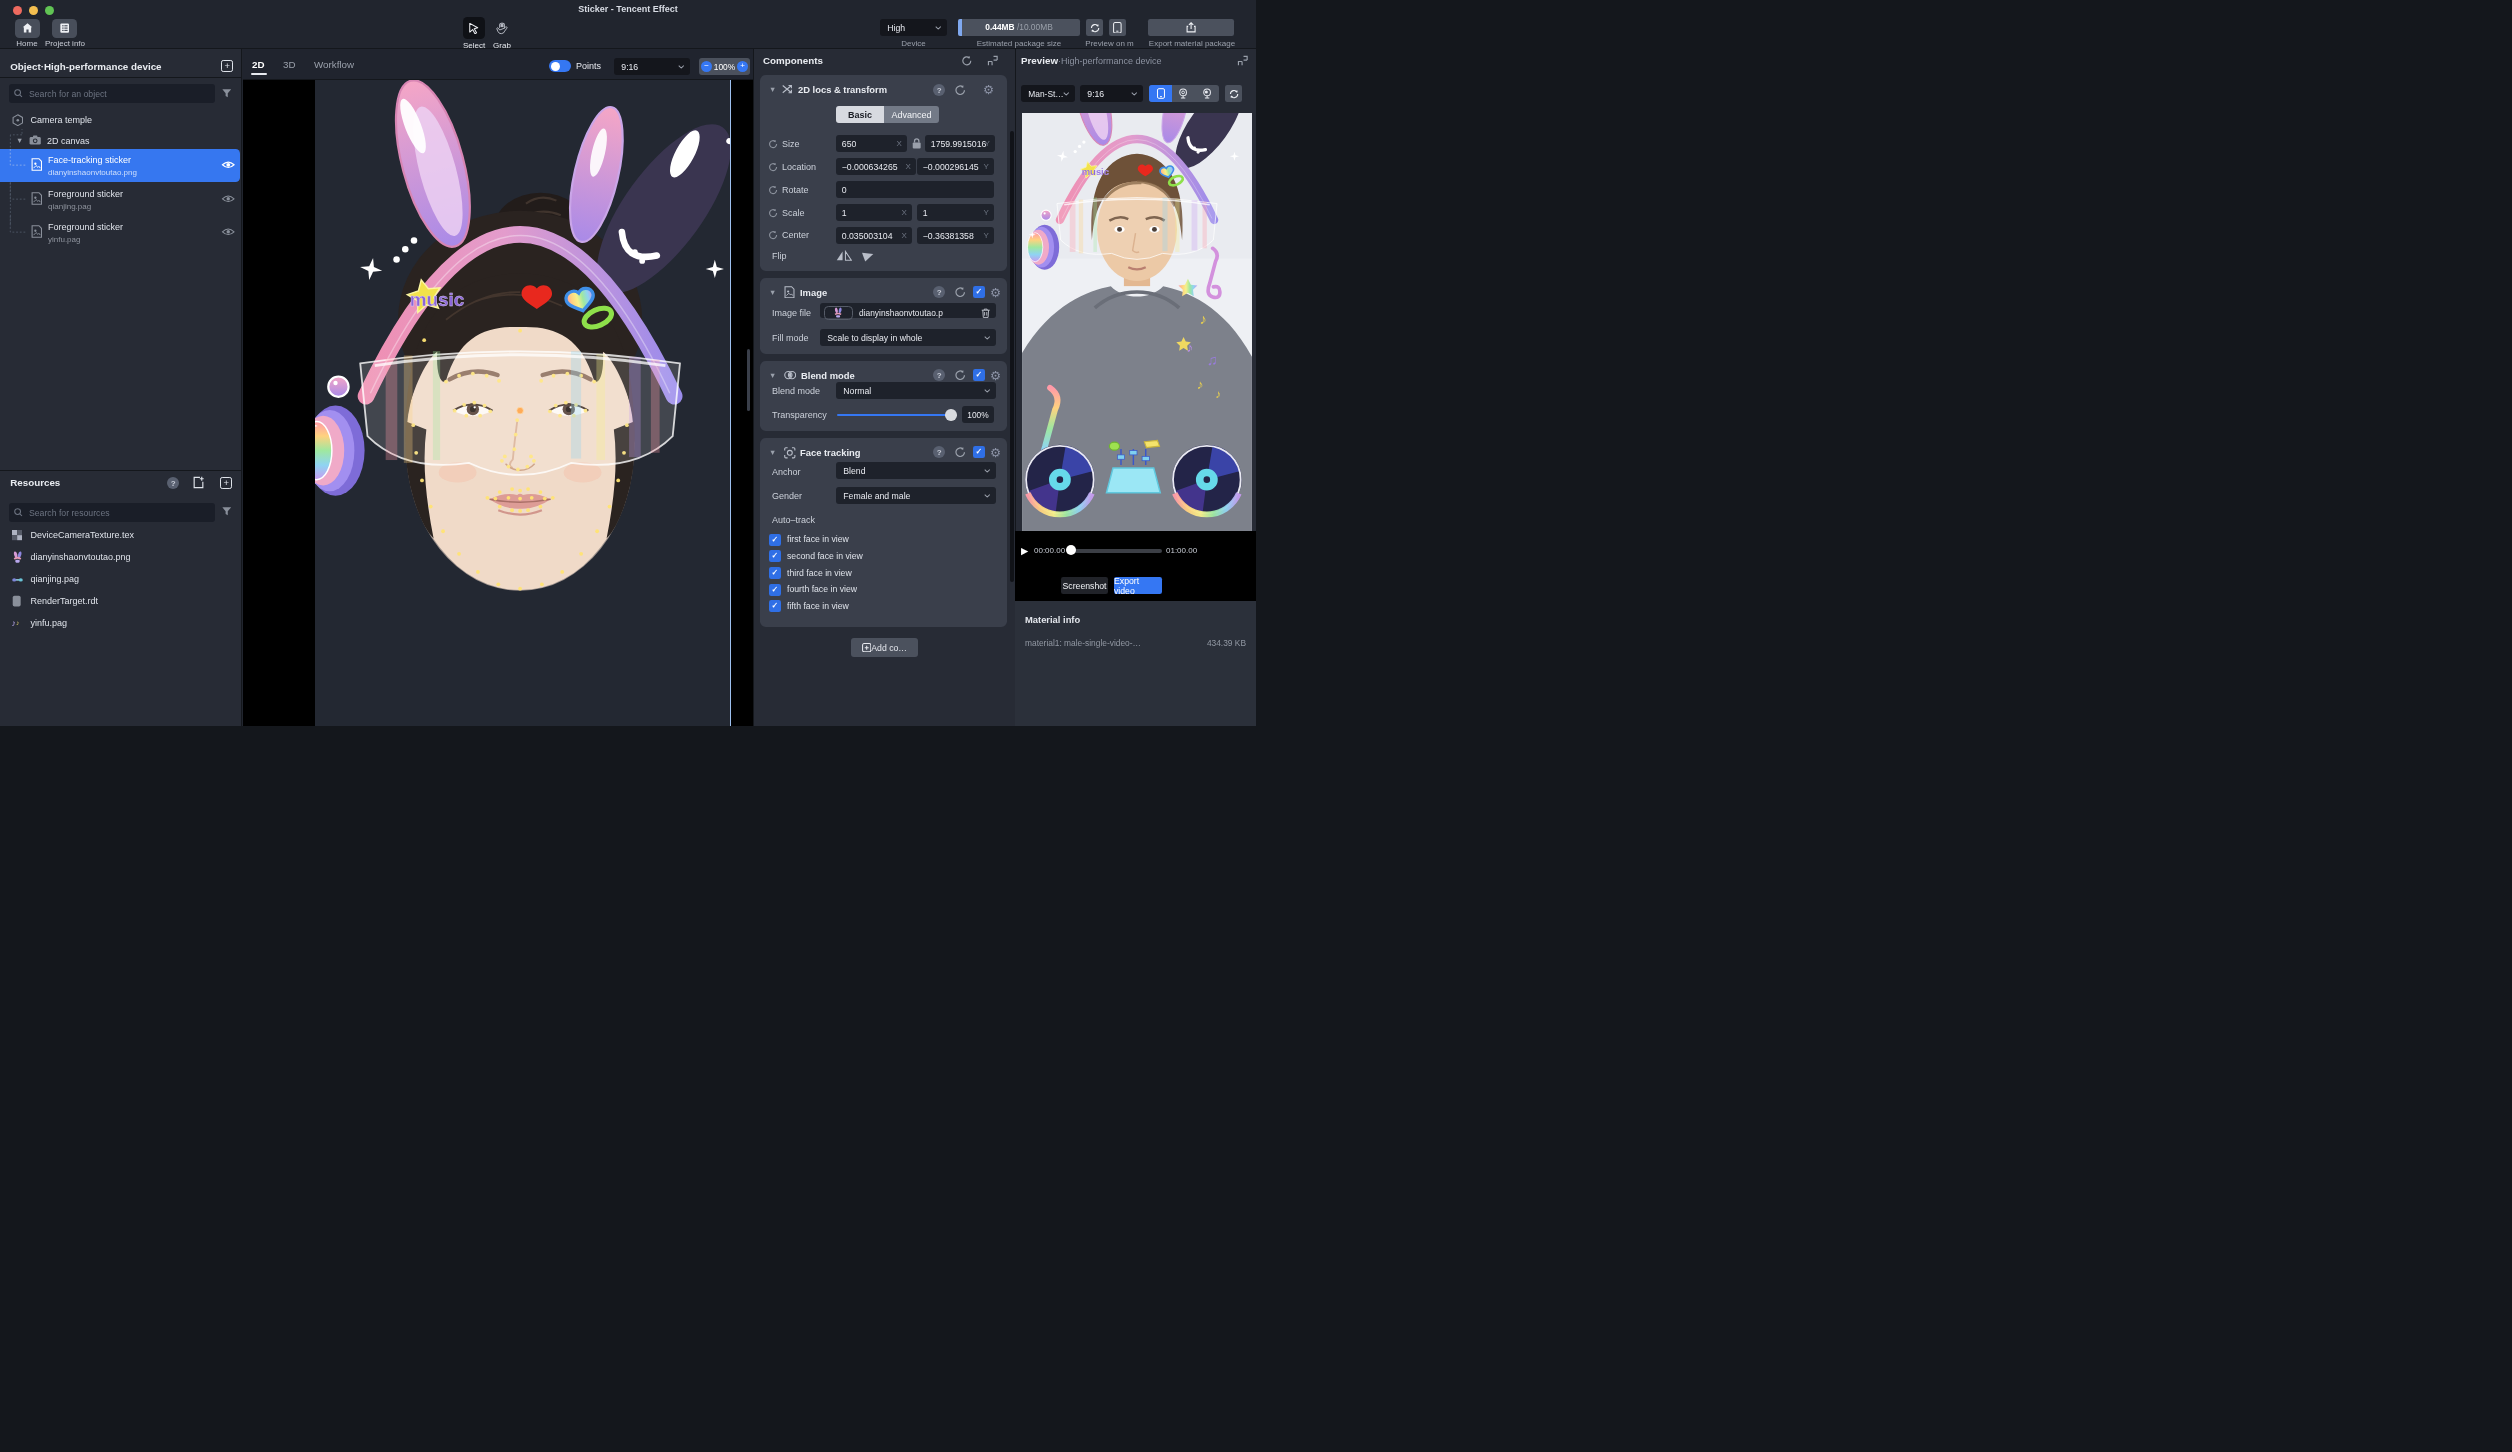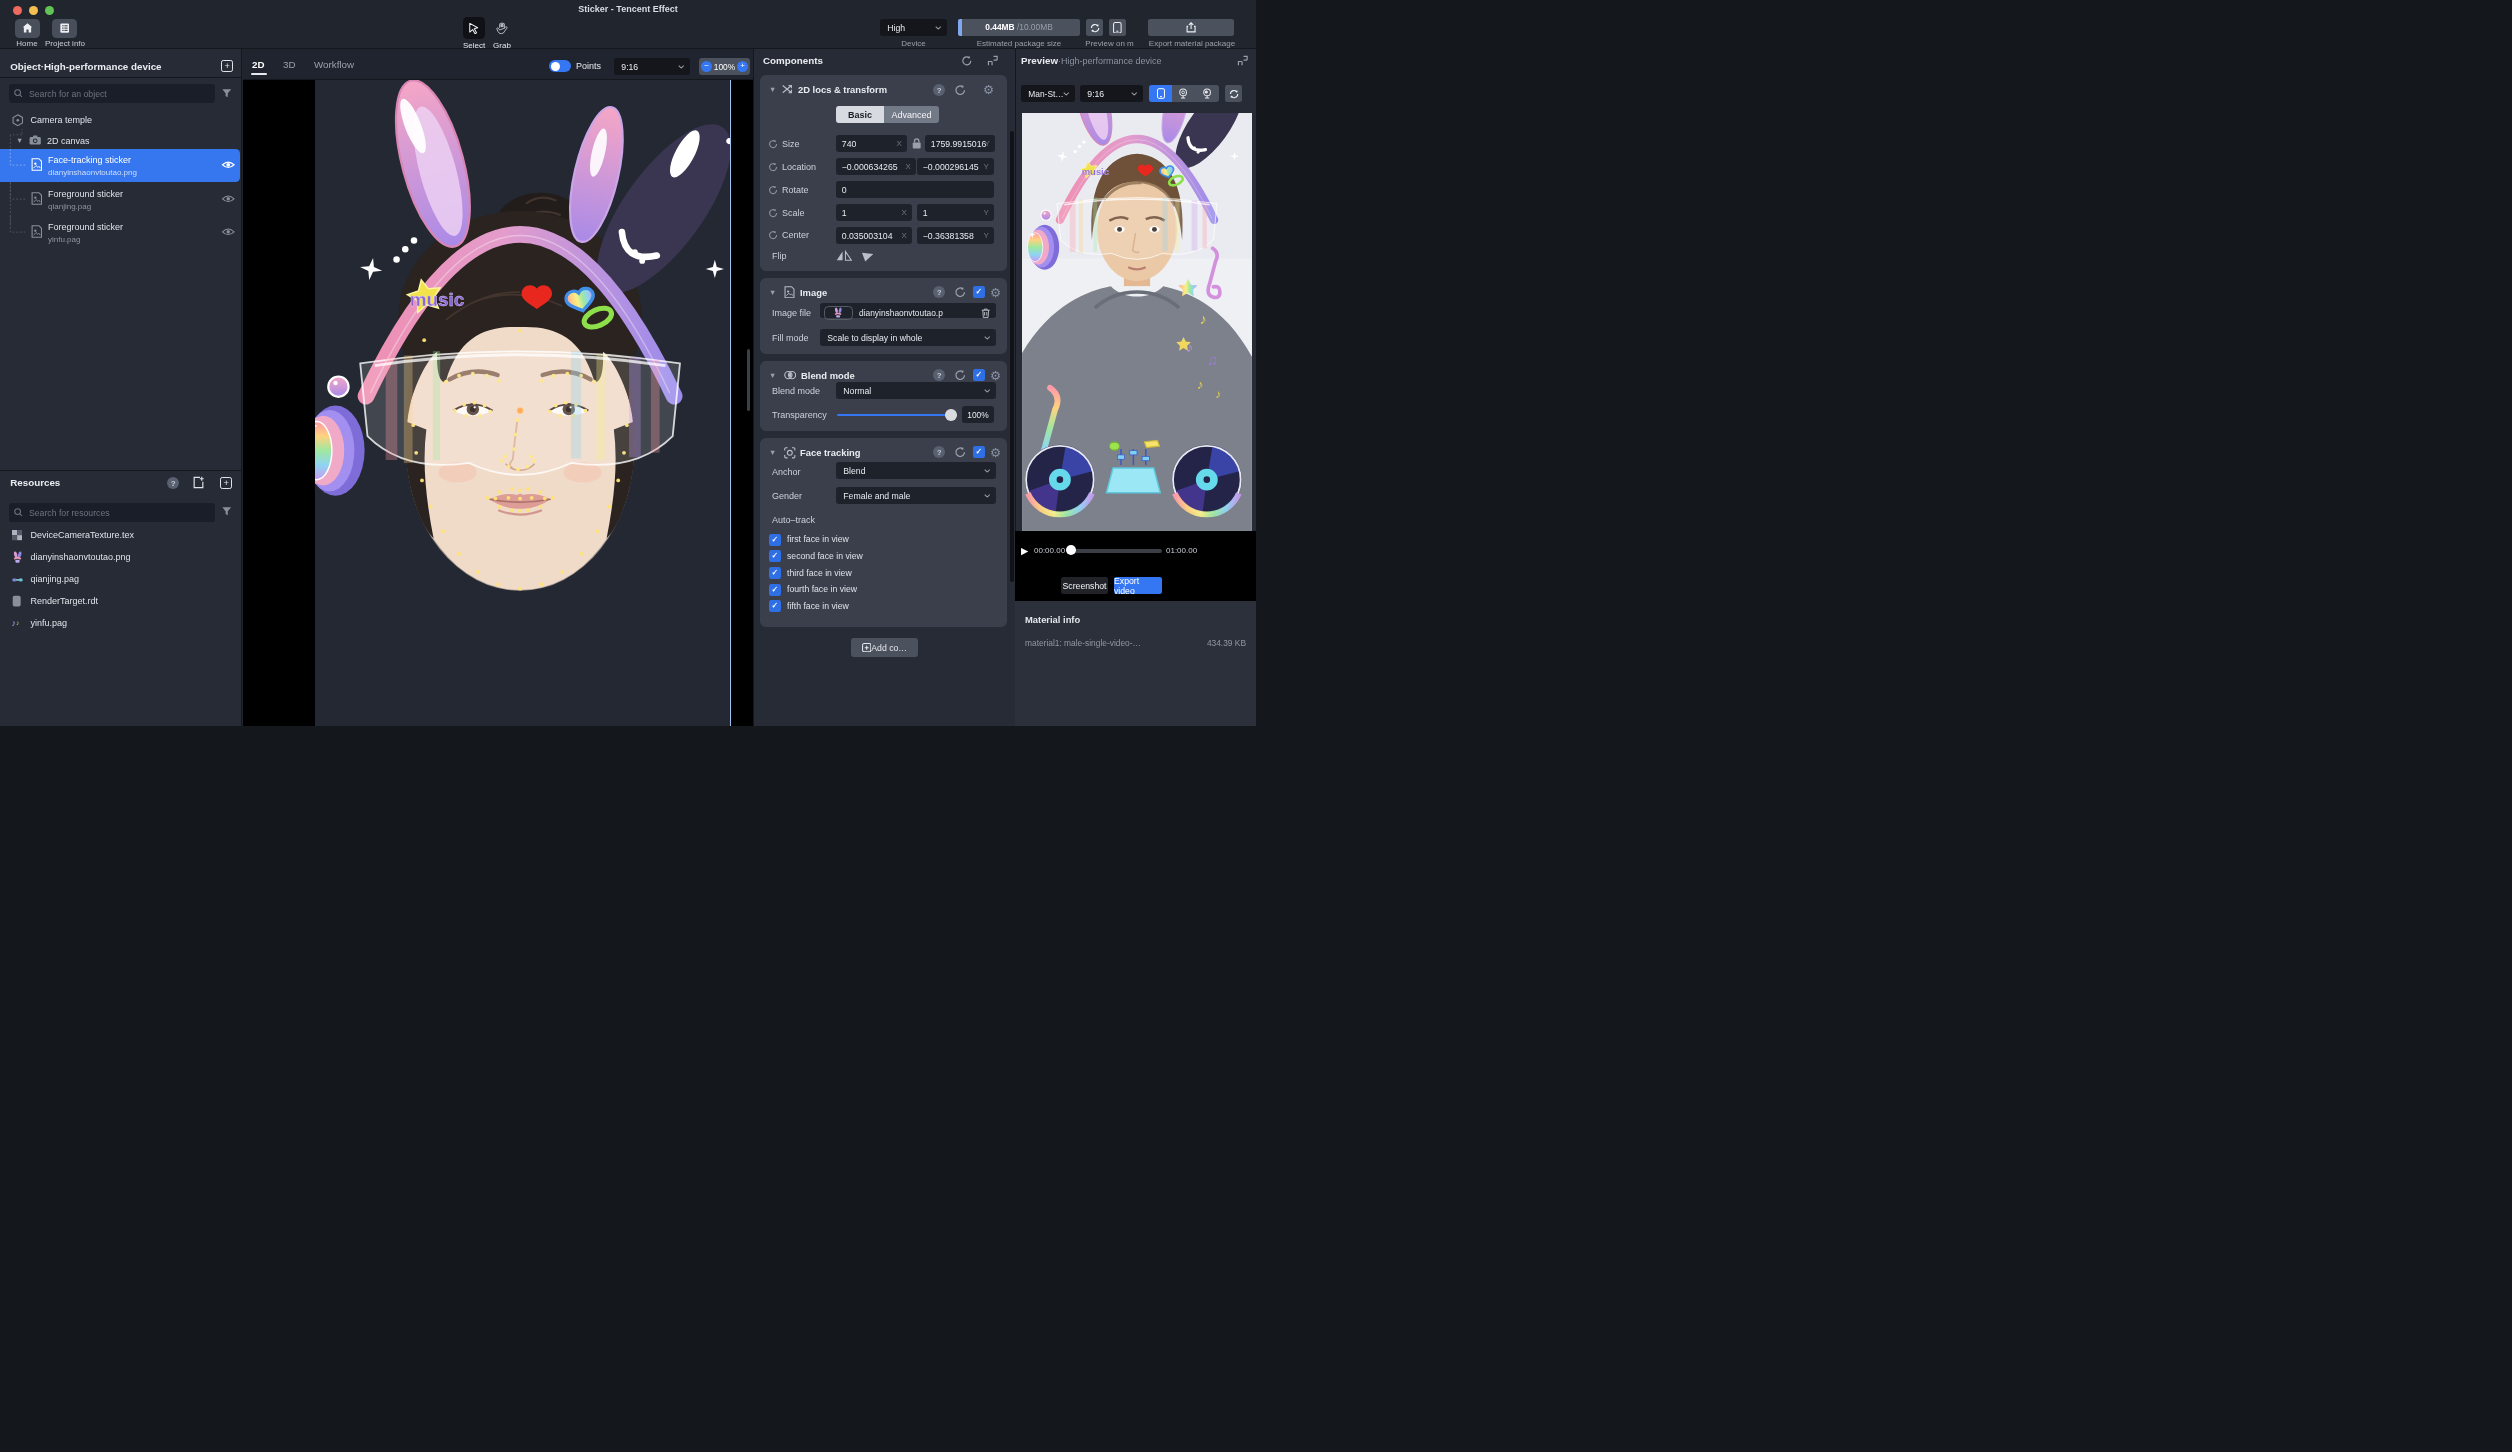--- a/index.html
+++ b/index.html
@@ -591,21 +591,21 @@
     </div>
 
   <span class="ico" style="left:768px;top:139px;">
       <svg width="10.2" height="10.2" viewBox="0 0 16 16">
         <path d="M13.5,8 a5.5,5.5 0 1 1 -2,-4.2" fill="none" stroke="#8a909b" stroke-width="1.8"></path>
         <path d="M12,1.5 L12,5 L8.5,4" fill="#8a909b"></path>
       </svg>
     </span>
   <div class="abs rowlab" style="left:782px;top:139px;">Size</div>
   <div class="inp" style="left:836px;top:135px;width:71px;">
-      <span>740</span>
+      <span>650</span>
       <span class="axis">X</span>
     </div>
   <span class="ico" style="left:912px;top:138px;">
       <svg width="9.4" height="11" viewBox="0 0 13 15">
         <rect x="1" y="6" width="11" height="8.5" rx="1.5" fill="#9aa0ab"></rect>
         <path d="M3.5,6 V4 a3,3 0 0 1 6,0 V6" fill="none" stroke="#9aa0ab" stroke-width="1.8"></path>
       </svg>
     </span>
   <div class="inp" style="left:925px;top:135px;width:70px;">
       <span style="overflow:hidden;">1759.9915016</span>

